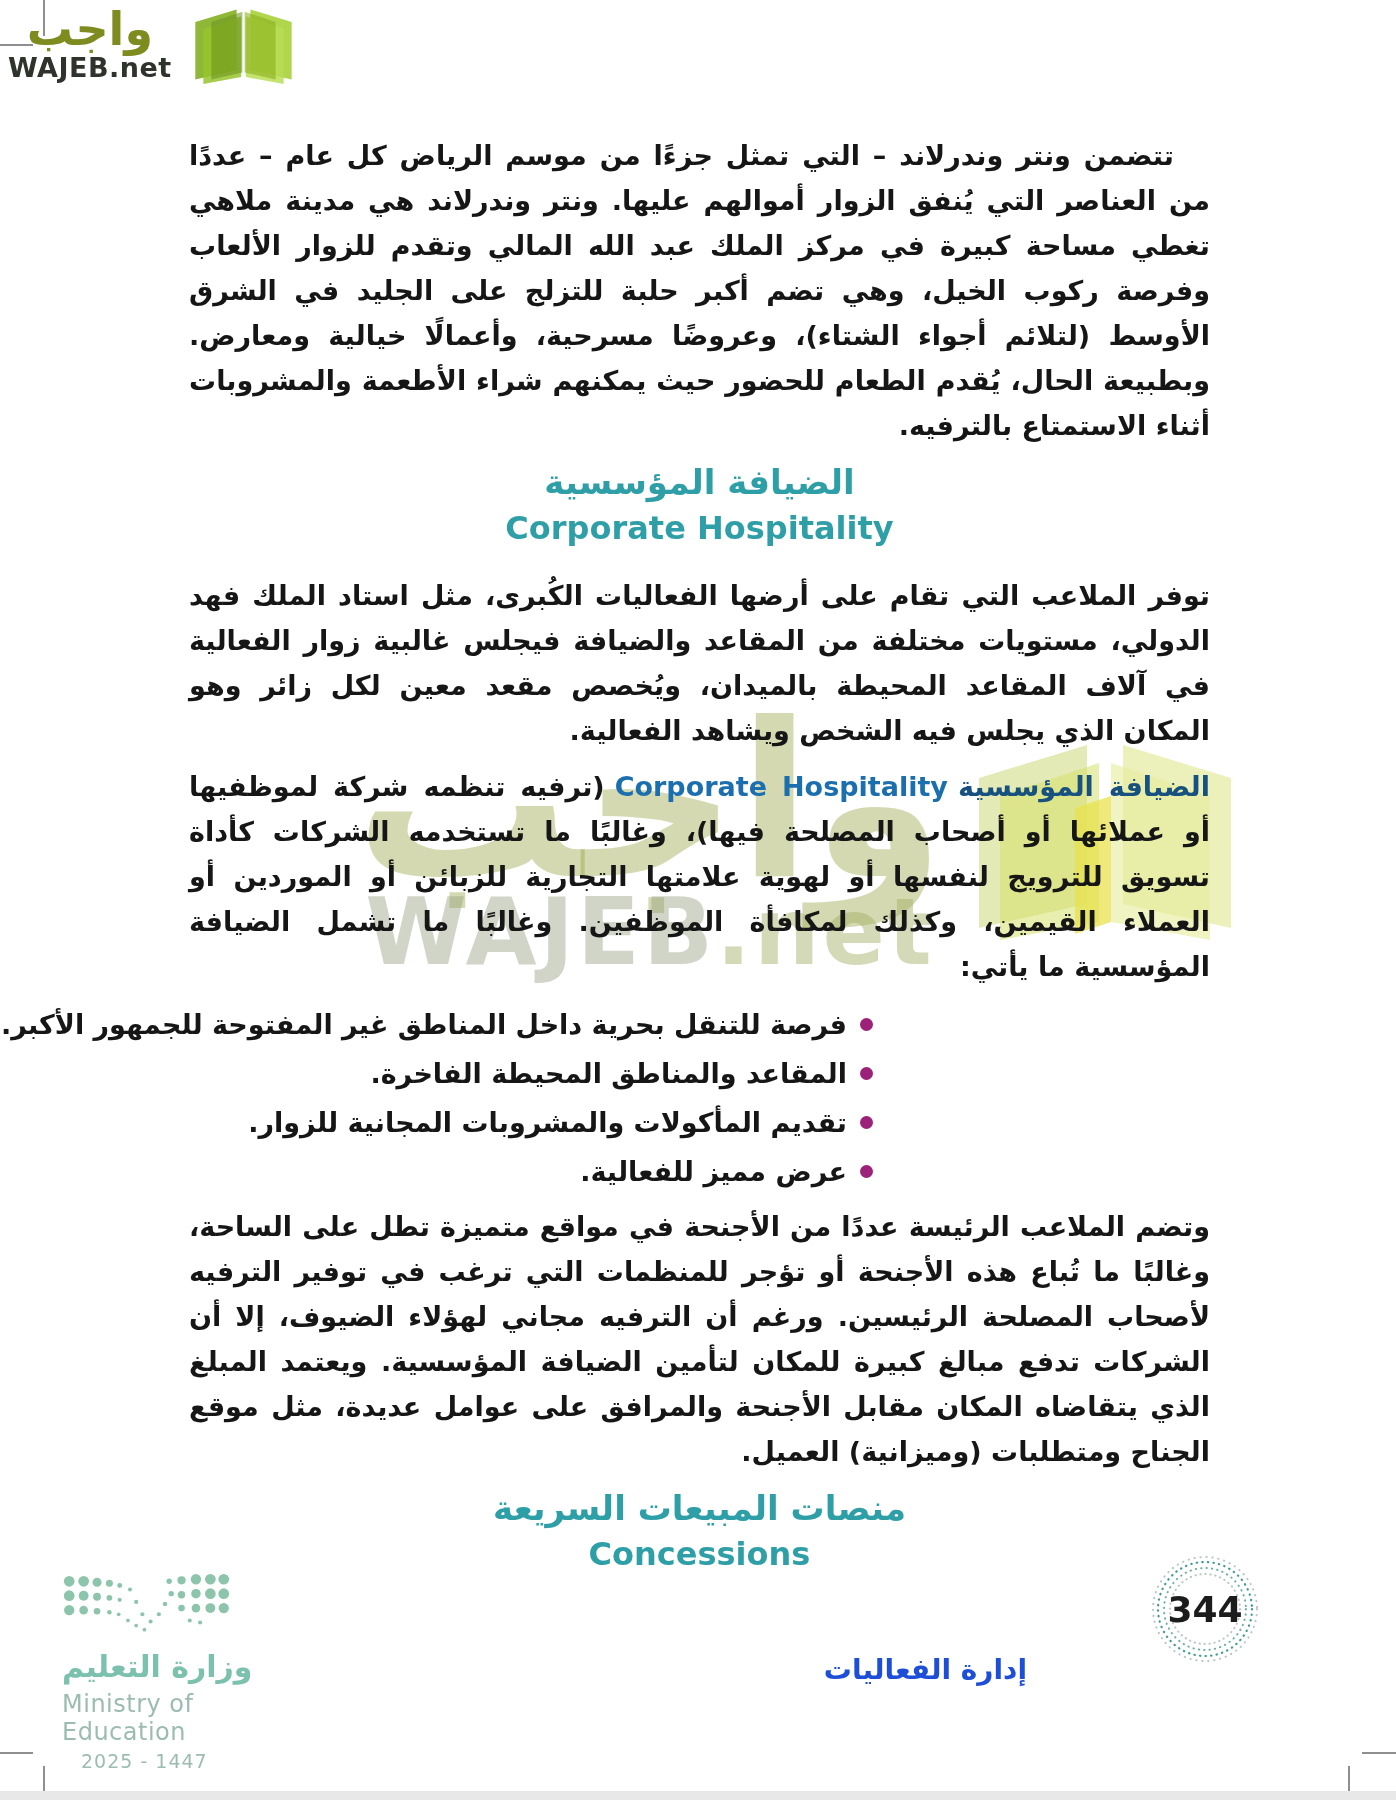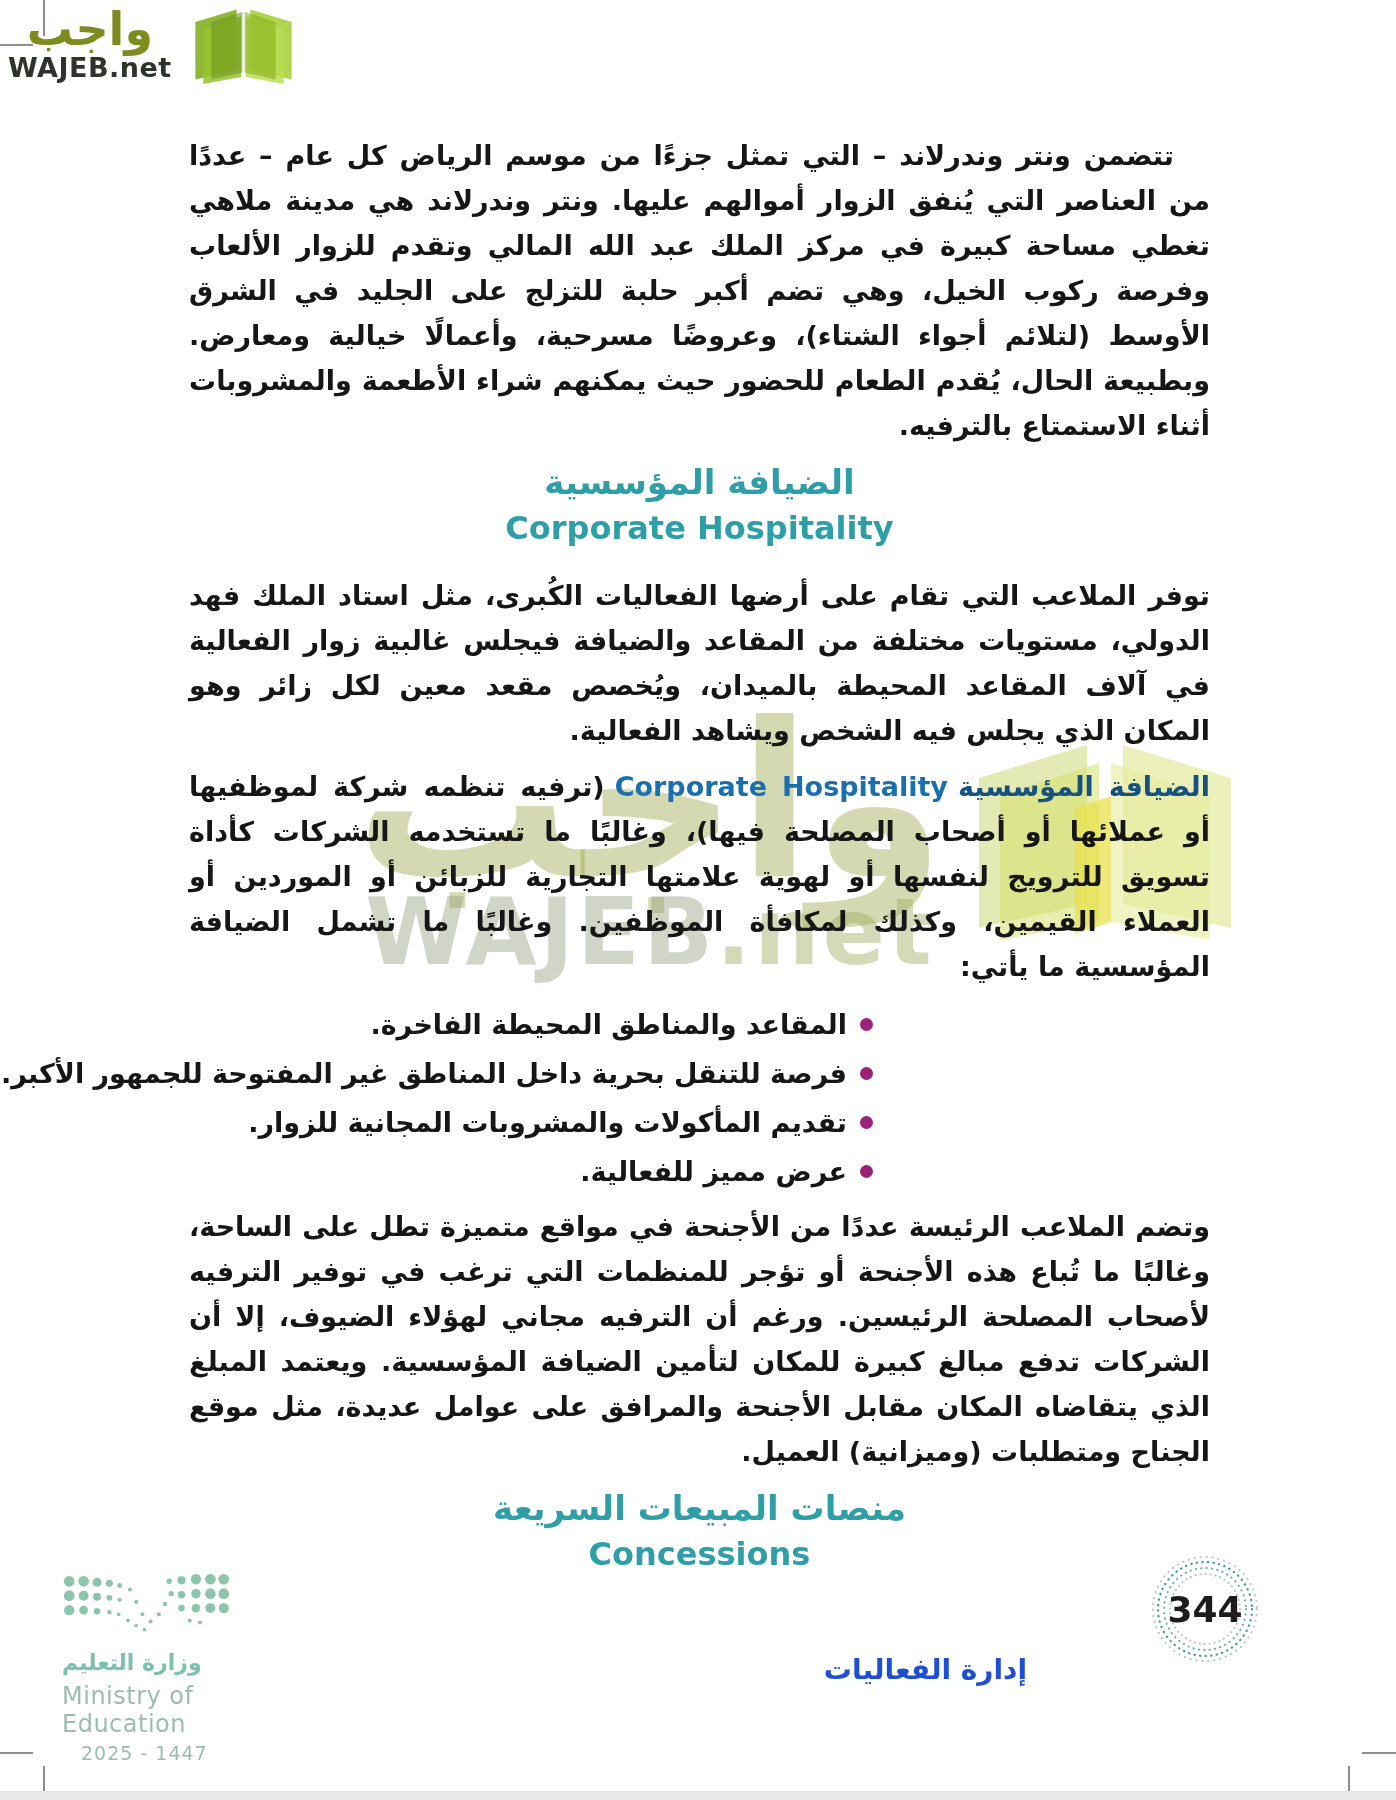--- a/index.html
+++ b/index.html
@@ -51,21 +51,21 @@
   .footer-label{
     position:absolute;top:1653px;right:369px;z-index:2;
     font-size:28px;font-weight:bold;color:#1d4ed8;direction:rtl;
   }
   .page-badge{position:absolute;top:1554px;left:1150px;width:110px;height:110px;z-index:2;}
   .page-badge .num{
     position:absolute;inset:0;display:flex;align-items:center;justify-content:center;
     font-size:36px;font-weight:bold;color:#1c1c1c;
   }
   .moe{position:absolute;top:1572px;left:62px;width:220px;z-index:2;display:flex;flex-direction:column;}
-  .moe-ar{font-size:22px;font-weight:bold;color:#7cc0ae;direction:rtl;text-align:left;margin-top:10px;line-height:1;}
+  .moe-ar{font-size:30px;font-weight:bold;color:#7cc0ae;direction:rtl;text-align:left;margin-top:10px;line-height:1;}
   .moe-en{font-size:24px;color:#9dbcb1;margin-top:8px;letter-spacing:.5px;}
   .moe-years{font-size:19px;color:#9dbcb1;margin-top:4px;letter-spacing:1px;margin-left:19px;}
 </style>
 </head>
 <body>
 
 <div class="page">
 
   <div class="cropmark" style="left:43px;top:0;width:2px;height:36px;"></div>
   <div class="cropmark" style="left:0;top:44px;width:33px;height:2px;"></div>
@@ -113,25 +113,25 @@
     <h2 class="h-ar">الضيافة المؤسسية</h2>
     <h2 class="h-en">Corporate Hospitality</h2>
 
     <p class="para spaced">توفر الملاعب التي تقام على أرضها الفعاليات الكُبرى، مثل استاد الملك فهد الدولي، مستويات مختلفة من المقاعد والضيافة فيجلس غالبية زوار الفعالية في آلاف المقاعد المحيطة بالميدان، ويُخصص مقعد معين لكل زائر وهو المكان الذي يجلس فيه الشخص ويشاهد الفعالية.</p>
 
     <p class="para"><span class="term-ar">الضيافة المؤسسية</span><span class="term-en">Corporate Hospitality</span><span>(ترفيه تنظمه شركة لموظفيها أو عملائها أو أصحاب المصلحة فيها)، وغالبًا ما تستخدمه الشركات كأداة تسويق للترويج لنفسها أو لهوية علامتها التجارية للزبائن أو الموردين أو العملاء القيمين، وكذلك لمكافأة الموظفين. وغالبًا ما تشمل الضيافة المؤسسية ما يأتي:</span></p>
 
     <ul class="bullets">
       <li>
           <span class="dot"></span>
+          <span>فرصة للتنقل بحرية داخل المناطق غير المفتوحة للجمهور الأكبر.</span>
+        </li>
+      <li>
+          <span class="dot"></span>
           <span>المقاعد والمناطق المحيطة الفاخرة.</span>
-        </li>
-      <li>
-          <span class="dot"></span>
-          <span>فرصة للتنقل بحرية داخل المناطق غير المفتوحة للجمهور الأكبر.</span>
         </li>
       <li>
           <span class="dot"></span>
           <span>تقديم المأكولات والمشروبات المجانية للزوار.</span>
         </li>
       <li>
           <span class="dot"></span>
           <span>عرض مميز للفعالية.</span>
         </li>
     </ul>

